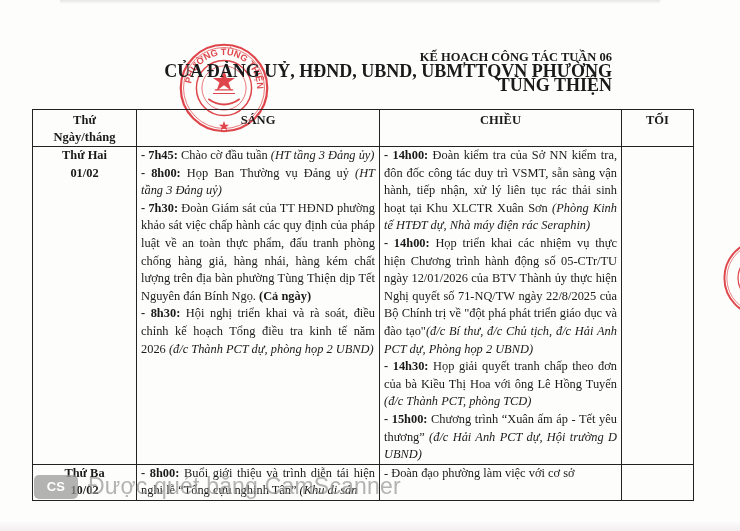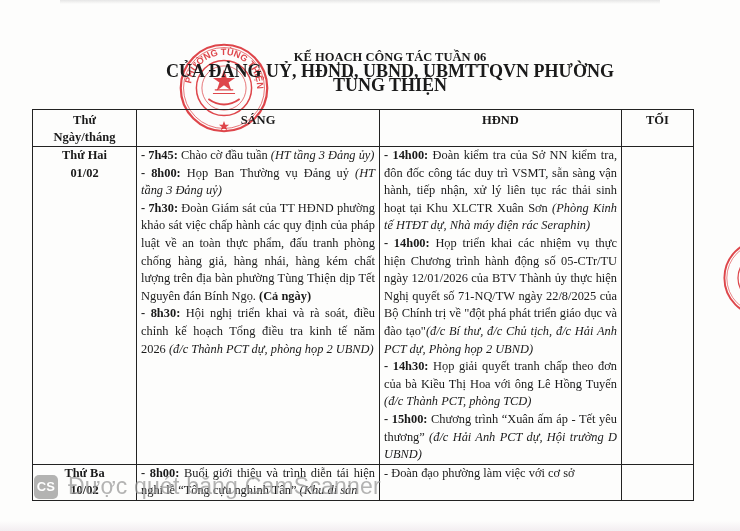--- a/index.html
+++ b/index.html
@@ -8,21 +8,21 @@
     background: #fdfdfc;
     font-family: "Liberation Serif", "DejaVu Serif", serif;
     color: #1a1a1a;
     position: relative;
   }
   .top-shadow {
     position: absolute; left: 60px; top: 0; width: 600px; height: 4px;
     background: linear-gradient(#e6e6e6, rgba(255,255,255,0));
   }
   .header {
-    position: absolute; left: 160px; top: 50px; width: 460px; text-align: center;
+    position: absolute; left: 152px; top: 50px; width: 460px; text-align: right;
   }
   .header .t1 { font-weight: bold; font-size: 12.5px; line-height: 14px; }
   .header .t2 { font-weight: bold; font-size: 18px; line-height: 14px; }
   .header .t3 { font-style: italic; font-weight: bold; font-size: 12px; line-height: 14px; }
   .stamp {
     position: absolute; left: 178px; top: 42px; width: 92px; height: 92px;
     pointer-events: none;
   }
   .stamp-right {
     position: absolute; left: 722px; top: 238px; width: 80px; height: 80px;
@@ -49,21 +49,21 @@
   .item b { font-weight: bold; }
   .item i { font-style: italic; }
   .watermark {
     position: absolute; left: 34px; top: 473px;
     font-family: "Liberation Sans", "DejaVu Sans", sans-serif;
     font-size: 23px; color: rgba(150,150,150,0.72);
     display: flex; align-items: center; gap: 10px;
     letter-spacing: 0.2px;
   }
   .cs-logo {
-    width: 24px; height: 24px; border-radius: 5px;
+    width: 44px; height: 24px; border-radius: 5px;
     background: rgba(150,150,150,0.72); color: #fff;
     font-size: 13px; font-weight: bold;
     display: flex; align-items: center; justify-content: center;
   }
   .bottom-edge {
     position: absolute; left: 0; top: 521px; width: 740px; height: 10px;
     background: linear-gradient(rgba(255,255,255,0), #f3eef1);
   }
 </style>
 </head>
@@ -104,21 +104,21 @@
 </div>
 
 <table class="plan">
   <tbody>
       <tr>
     <th class="c1">
       <div>Thứ</div>
       <div>Ngày/tháng</div>
     </th>
     <th class="c2">SÁNG</th>
-    <th class="c3">HĐND</th>
+    <th class="c3">CHIỀU</th>
     <th class="c4">TỐI</th>
   </tr>
 
   <tr style="height:302px;">
     <td class="day">
       <div>Thứ Hai</div>
       <div>01/02</div>
     </td>
     <td class="cell">
       <span class="item"><b>- 7h45:</b><span> Chào cờ đầu tuần </span><i>(HT tầng 3 Đảng ủy)</i></span>

